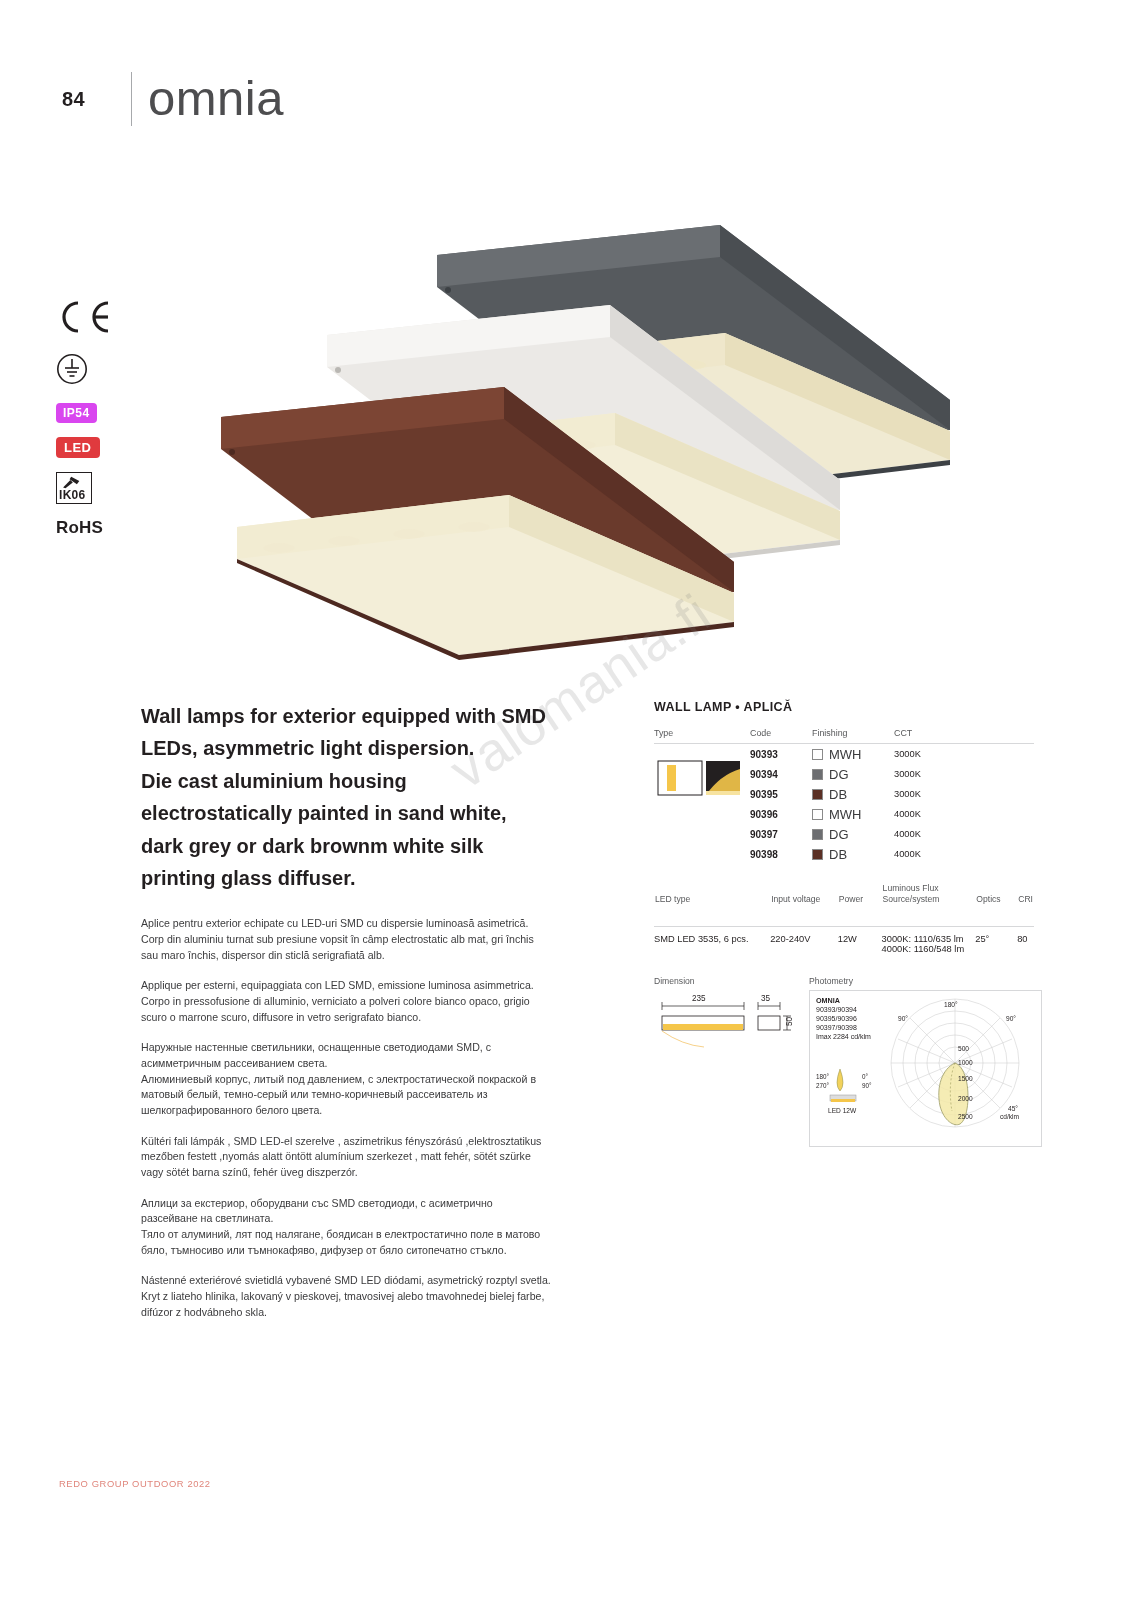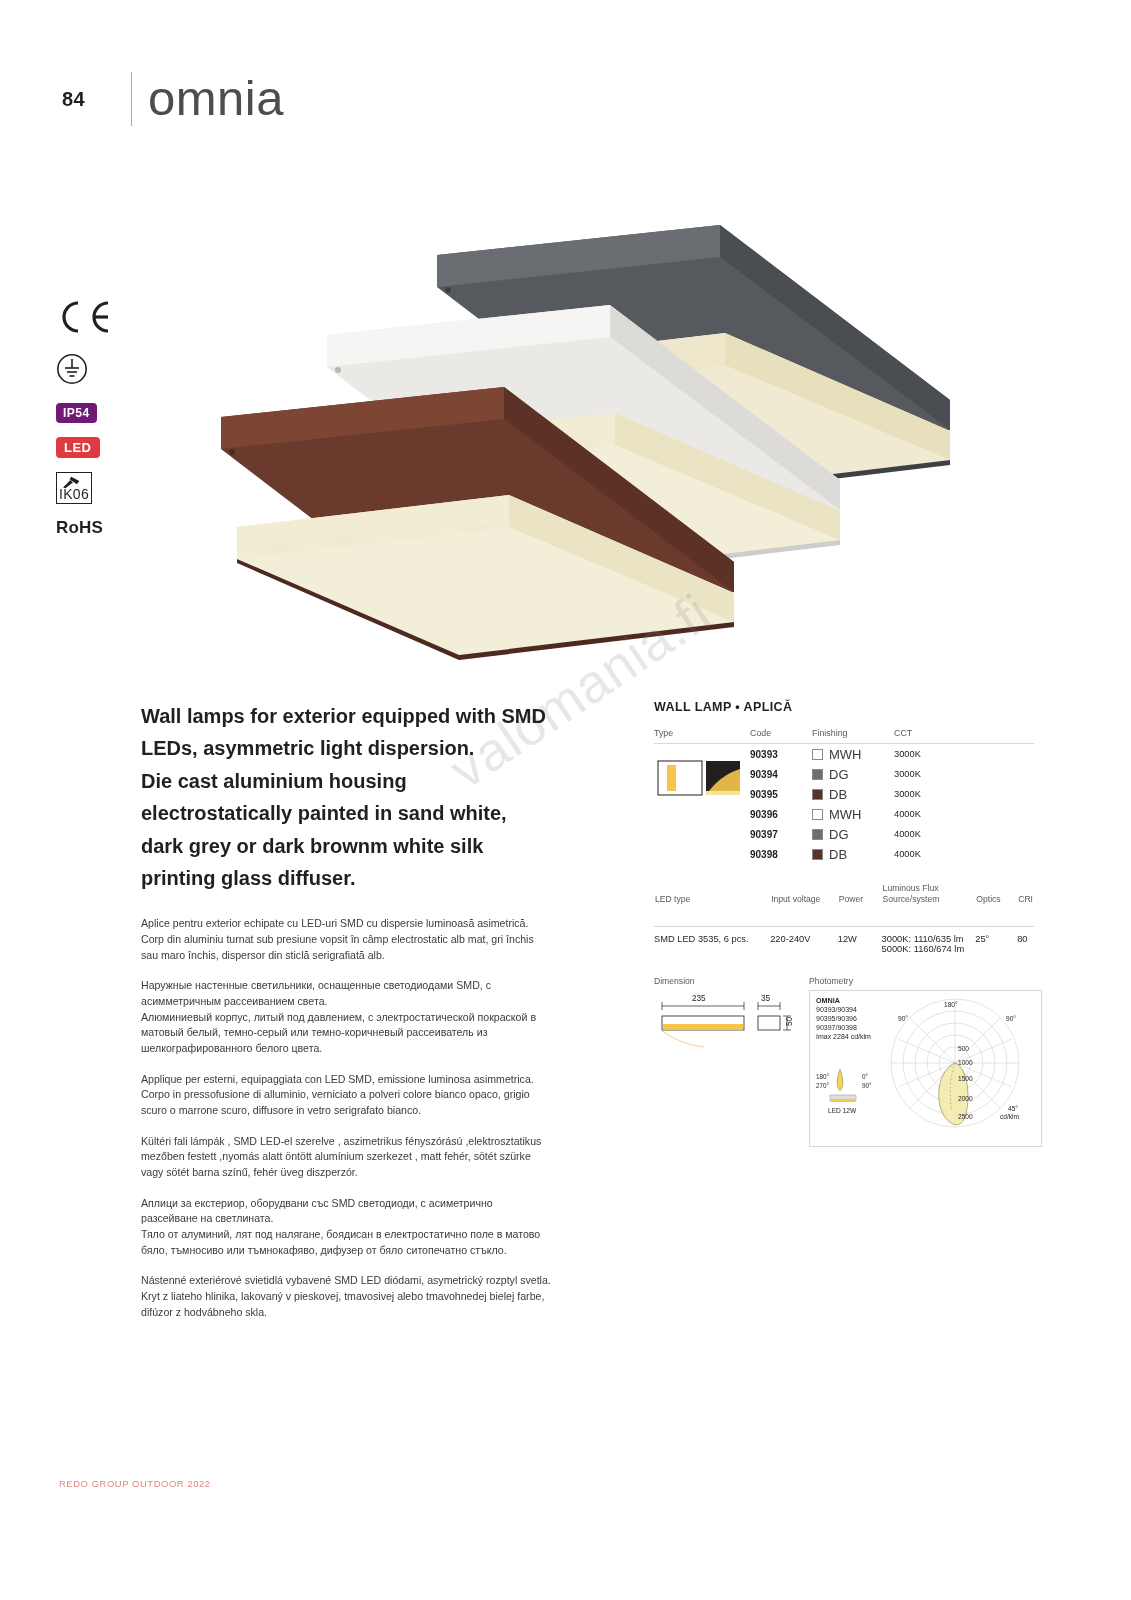--- a/index.html
+++ b/index.html
@@ -25,33 +25,33 @@
     position:absolute;left:148px;top:70px;
     font-size:49px;font-weight:300;letter-spacing:.5px;color:#4d4d4f;
     font-family:"Liberation Sans", sans-serif;
   }
 
   
   .icons{position:absolute;left:56px;top:300px;width:70px;}
   .ico{margin-bottom:14px;position:relative;}
   .ce{font-size:30px;font-weight:300;letter-spacing:3px;color:#231f20;line-height:1;}
   .ip{
-    background:#701a75;color:#fff;font-size:12px;font-weight:bold;
+    background:#d946ef;color:#fff;font-size:12px;font-weight:bold;
     padding:3px 7px;border-radius:4px;display:inline-block;letter-spacing:.5px;
   }
   .led{
     background:#e03a3e;color:#fff;font-size:13px;font-weight:bold;
     padding:3px 8px;border-radius:4px;display:inline-block;letter-spacing:.5px;
   }
   .ik{
     width:34px;height:30px;border:1.6px solid #231f20;position:relative;
     display:block;
   }
   .ik .ikt{
-    position:absolute;left:2px;bottom:1px;font-size:14px;font-weight:normal;
+    position:absolute;left:2px;bottom:1px;font-size:12px;font-weight:bold;
     letter-spacing:.3px;
   }
   .ik .hammer{
     position:absolute;left:6px;top:4px;width:20px;height:13px;
   }
   .rohs{font-size:17px;font-weight:bold;letter-spacing:.2px;}
 
   
   .product{position:absolute;left:205px;top:215px;width:790px;height:470px;}
 
@@ -215,23 +215,23 @@
   </div>
 
   <div class="wm">valomania.fi</div>
 
   <div class="leftcol">
     <div class="headline">
       <span style="white-space:pre-line">Wall lamps for exterior equipped with SMD LEDs, asymmetric light dispersion.
 Die cast aluminium housing electrostatically painted in sand white, dark grey or dark brownm white silk printing glass diffuser.</span>
     </div>
     <p class="para">Aplice pentru exterior echipate cu LED-uri SMD cu dispersie luminoasă asimetrică. Corp din aluminiu turnat sub presiune vopsit în câmp electrostatic alb mat, gri închis sau maro închis, dispersor din sticlă serigrafiată alb.</p>
+    <p class="para">Applique per esterni, equipaggiata con LED SMD, emissione luminosa asimmetrica. Corpo in pressofusione di alluminio, verniciato a polveri colore bianco opaco, grigio scuro o marrone scuro, diffusore in vetro serigrafato bianco.</p>
     <p class="para" style="white-space:pre-line">Наружные настенные светильники, оснащенные светодиодами SMD, с асимметричным рассеиванием света.
 Алюминиевый корпус, литый под давлением, с электростатической покраской в матовый белый, темно-серый или темно-коричневый рассеиватель из шелкографированного белого цвета.</p>
-    <p class="para">Applique per esterni, equipaggiata con LED SMD, emissione luminosa asimmetrica. Corpo in pressofusione di alluminio, verniciato a polveri colore bianco opaco, grigio scuro o marrone scuro, diffusore in vetro serigrafato bianco.</p>
     <p class="para">Kültéri fali lámpák , SMD LED-el szerelve , aszimetrikus fényszórású ,elektrosztatikus mezőben festett ,nyomás alatt öntött alumínium szerkezet , matt fehér, sötét szürke vagy sötét barna színű, fehér üveg diszperzór.</p>
     <p class="para" style="white-space:pre-line">Аплици за екстериор, оборудвани със SMD светодиоди, с асиметрично разсейване на светлината.
 Тяло от алуминий, лят под налягане, боядисан в електростатично поле в матово бяло, тъмносиво или тъмнокафяво, дифузер от бяло ситопечатно стъкло.</p>
     <p class="para">Nástenné exteriérové svietidlá vybavené SMD LED diódami, asymetrický rozptyl svetla. Kryt z liateho hlinika, lakovaný v pieskovej, tmavosivej alebo tmavohnedej bielej farbe, difúzor z hodvábneho skla.</p>
   </div>
 
   <div class="rightcol">
     <div class="rtitle">WALL LAMP • APLICĂ</div>
 
     <table class="spec">
@@ -295,21 +295,21 @@
         <th style="width:92px">Luminous Flux<br>Source/system</th>
         <th style="width:40px">Optics</th>
         <th>CRI</th>
       </tr>
       <tr>
         <td>SMD LED 3535,  6 pcs.</td>
         <td>220-240V</td>
         <td>12W</td>
         <td>
           <span>3000K: 1110/635 lm</span><br>
-          <span>5000K: 1160/674 lm</span>
+          <span>4000K: 1160/548 lm</span>
         </td>
         <td>25°</td>
         <td>80</td>
       </tr>
     </tbody>
       </table>
 
     <div style="position:relative;margin-top:22px;height:180px;">
       <div style="position:absolute;left:0;top:0;font-size:8.6px;color:#58595b;">Dimension</div>
       <div style="position:absolute;left:155px;top:0;font-size:8.6px;color:#58595b;">Photometry</div>

